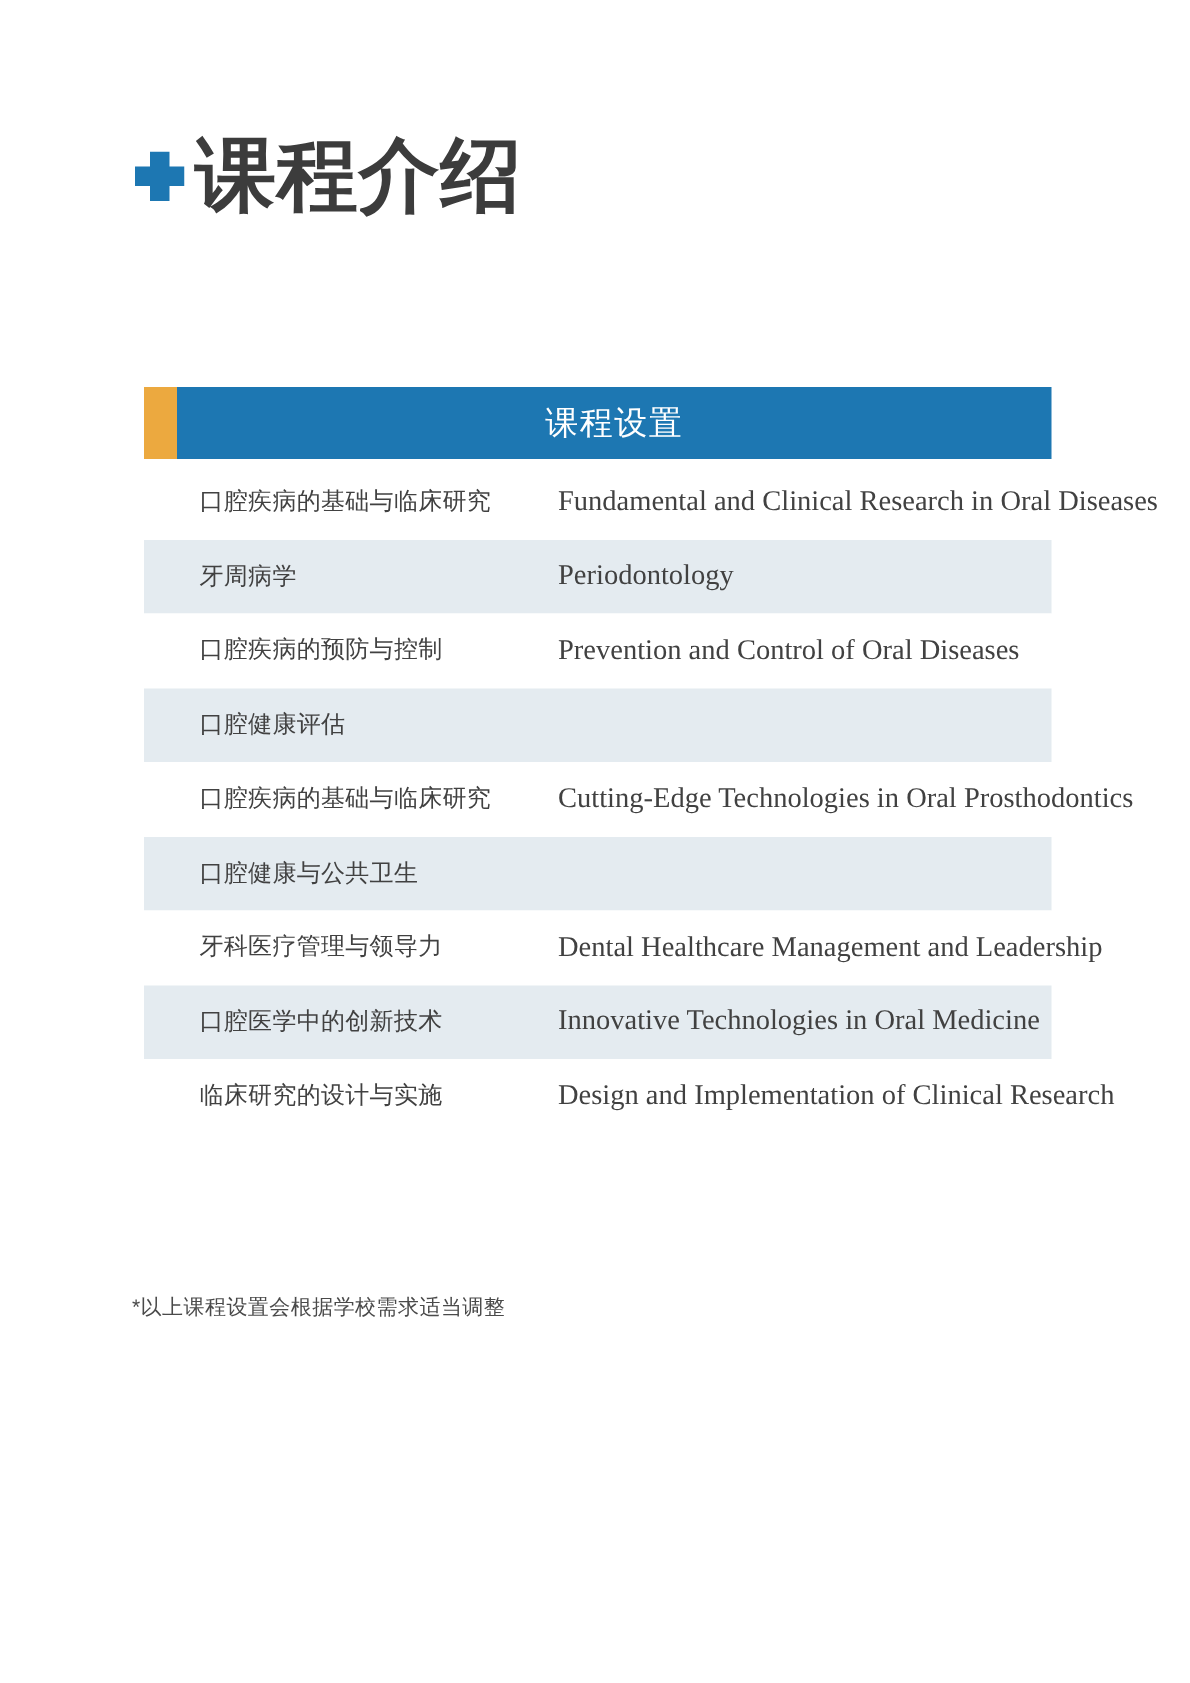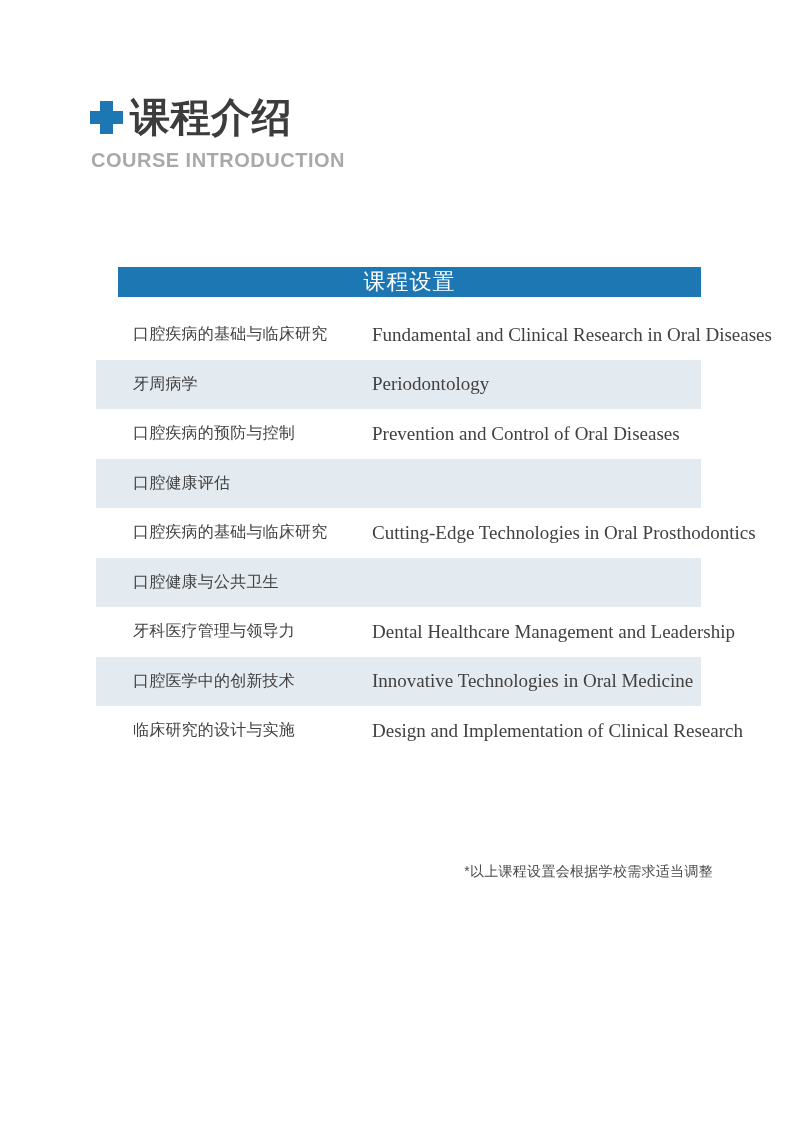--- a/index.html
+++ b/index.html
@@ -34,21 +34,21 @@
     align-items:center;
     gap:7px;
     height:46px;
   }
   .plus{
     width:33px;height:33px;
     display:inline-flex;
   }
   .plus svg{width:33px;height:33px;fill:var(--accent-blue);}
   .title-row h1{
-    font-size:40px;
+    font-size:54px;
     font-weight:bold;
     color:var(--title-dark);
     letter-spacing:0.5px;
     line-height:46px;
     white-space:nowrap;
   }
   .subtitle{
     margin-top:9px;
     margin-left:1px;
     font-size:20px;
@@ -59,21 +59,20 @@
   }
   
   .course-table{
     position:absolute;
     left:96px;top:258px;
     width:605px;
   }
   .table-header{
     display:flex;
     height:48px;
-    align-items:center;
   }
   .accent{
     width:22px;
     background:var(--accent-orange);
     flex:none;
   }
   .bar{
     flex:1;
     background:var(--accent-blue);
     display:flex;
@@ -110,23 +109,23 @@
   }
   .row .en{
     flex:1;
     font-size:19px;
     color:var(--row-text);
     white-space:nowrap;
   }
   
   .footnote{
     position:absolute;
-    left:108px;top:861px;
+    left:88px;top:861px;
     width:605px;
-    text-align:right;
+    text-align:left;
     font-size:14px;
     line-height:20px;
     letter-spacing:0.3px;
     color:var(--footnote-gray);
     white-space:nowrap;
   }
 </style>
 </head>
 <body>
 
@@ -134,21 +133,20 @@
 
   <div class="doc-header">
     <div class="title-row">
       <span class="plus">
         <svg viewBox="0 0 33 33" xmlns="http://www.w3.org/2000/svg">
           <path d="M10 0h13v10h10v13H23v10H10V23H0V10h10z"></path>
         </svg>
       </span>
       <h1>课程介绍</h1>
     </div>
-    <div class="subtitle">COURSE INTRODUCTION</div>
   </div>
 
   <div class="course-table">
     <div class="table-header">
       <span class="accent"></span>
       <div class="bar">
         <span>课程设置</span>
       </div>
     </div>
     <div class="rows">

